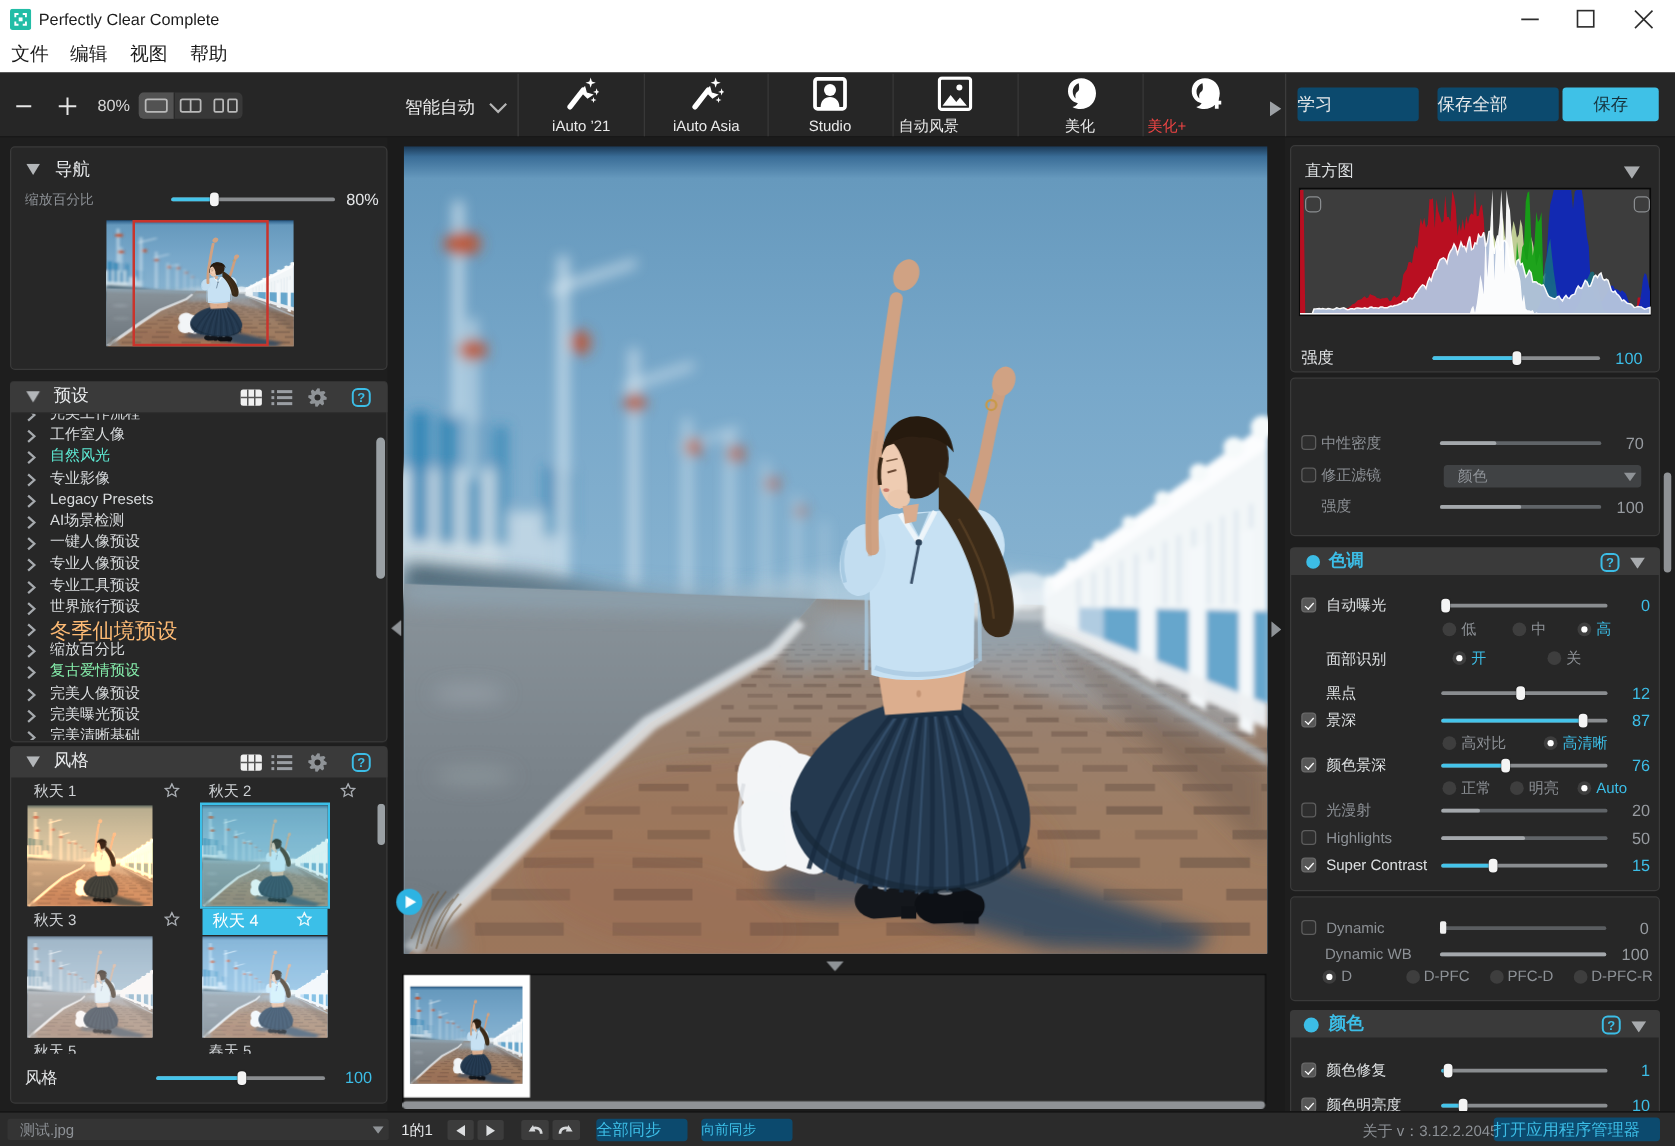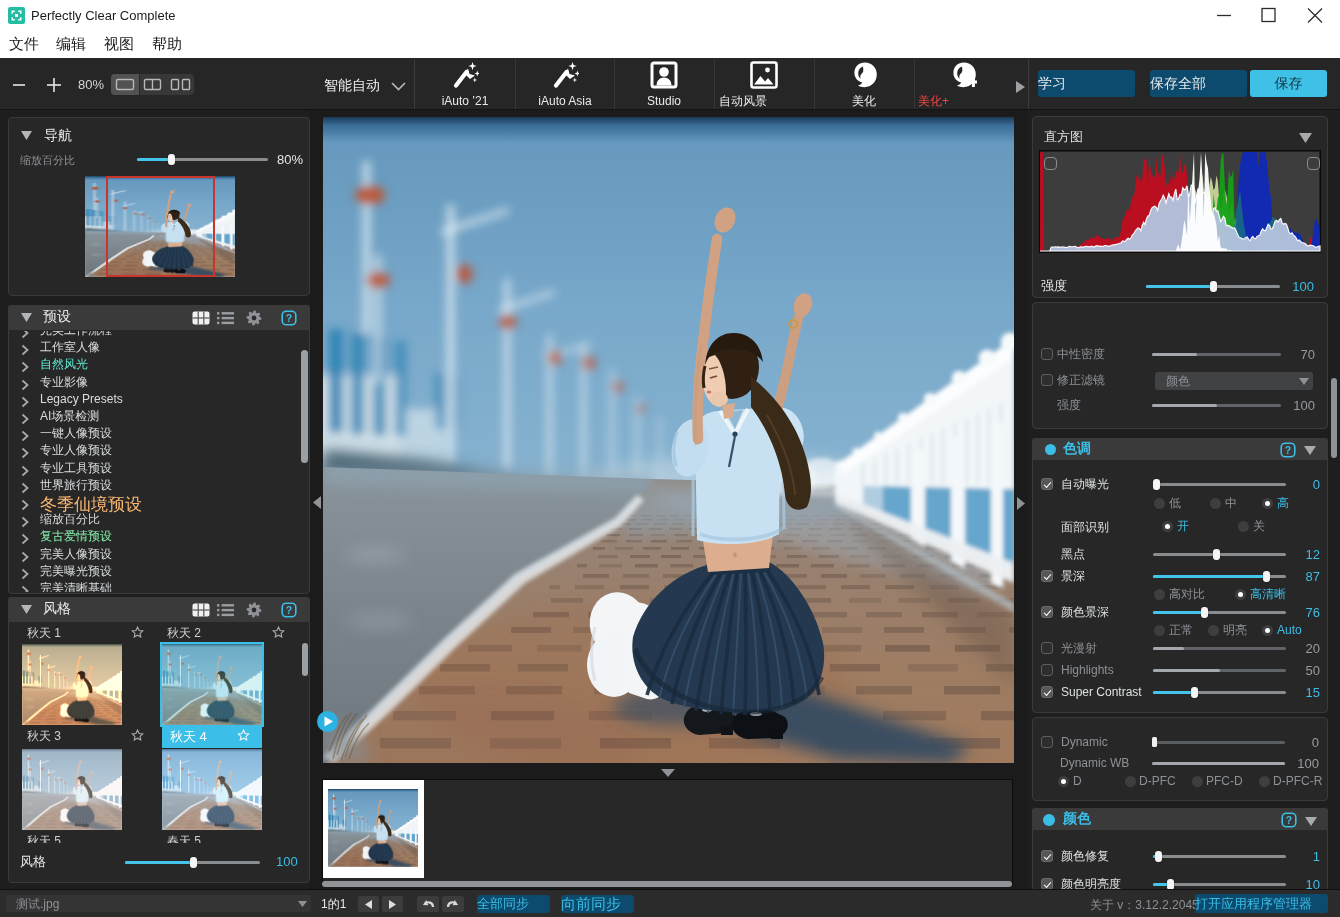--- a/index.html
+++ b/index.html
@@ -1010,15 +1010,15 @@
       </g>
     </svg>
     <div class="abs" style="left:442px;top:896px;width:22px;height:16px;background:#3c3c3c;border-radius:2px"></div>
     <svg class="abs" style="left:445px;top:898px" width="16" height="12" viewBox="0 0 16 12">
       <g transform="">
         <path d="M3,9 C3,4.5 8,3 11,5.5" stroke="#d6d8da" stroke-width="2.2" fill="none"></path>
         <polygon points="9.2,2.2 13.4,6.8 8,7.6" fill="#d6d8da" transform="rotate(8 11 5)"></polygon>
       </g>
     </svg>
     <div class="btn" style="left:477px;top:895px;width:73px;height:18px;line-height:18px;font-size:13px;color:#3cbde6">全部同步</div>
-    <div class="btn" style="left:561px;top:895px;width:73px;height:18px;line-height:18px;font-size:15px;color:#3cbde6">向前同步</div>
+    <div class="btn" style="left:561px;top:895px;width:73px;height:18px;line-height:18px;font-size:11px;color:#3cbde6">向前同步</div>
     <div class="lab g" style="left:1090px;top:899px;font-size:12px;">关于 v：3.12.2.2045</div>
     <div class="btn" style="left:1195px;top:894px;width:133px;height:19px;line-height:19px;font-size:13px;color:#3cbde6">打开应用程序管理器</div>
   </div>
 </body></html>

